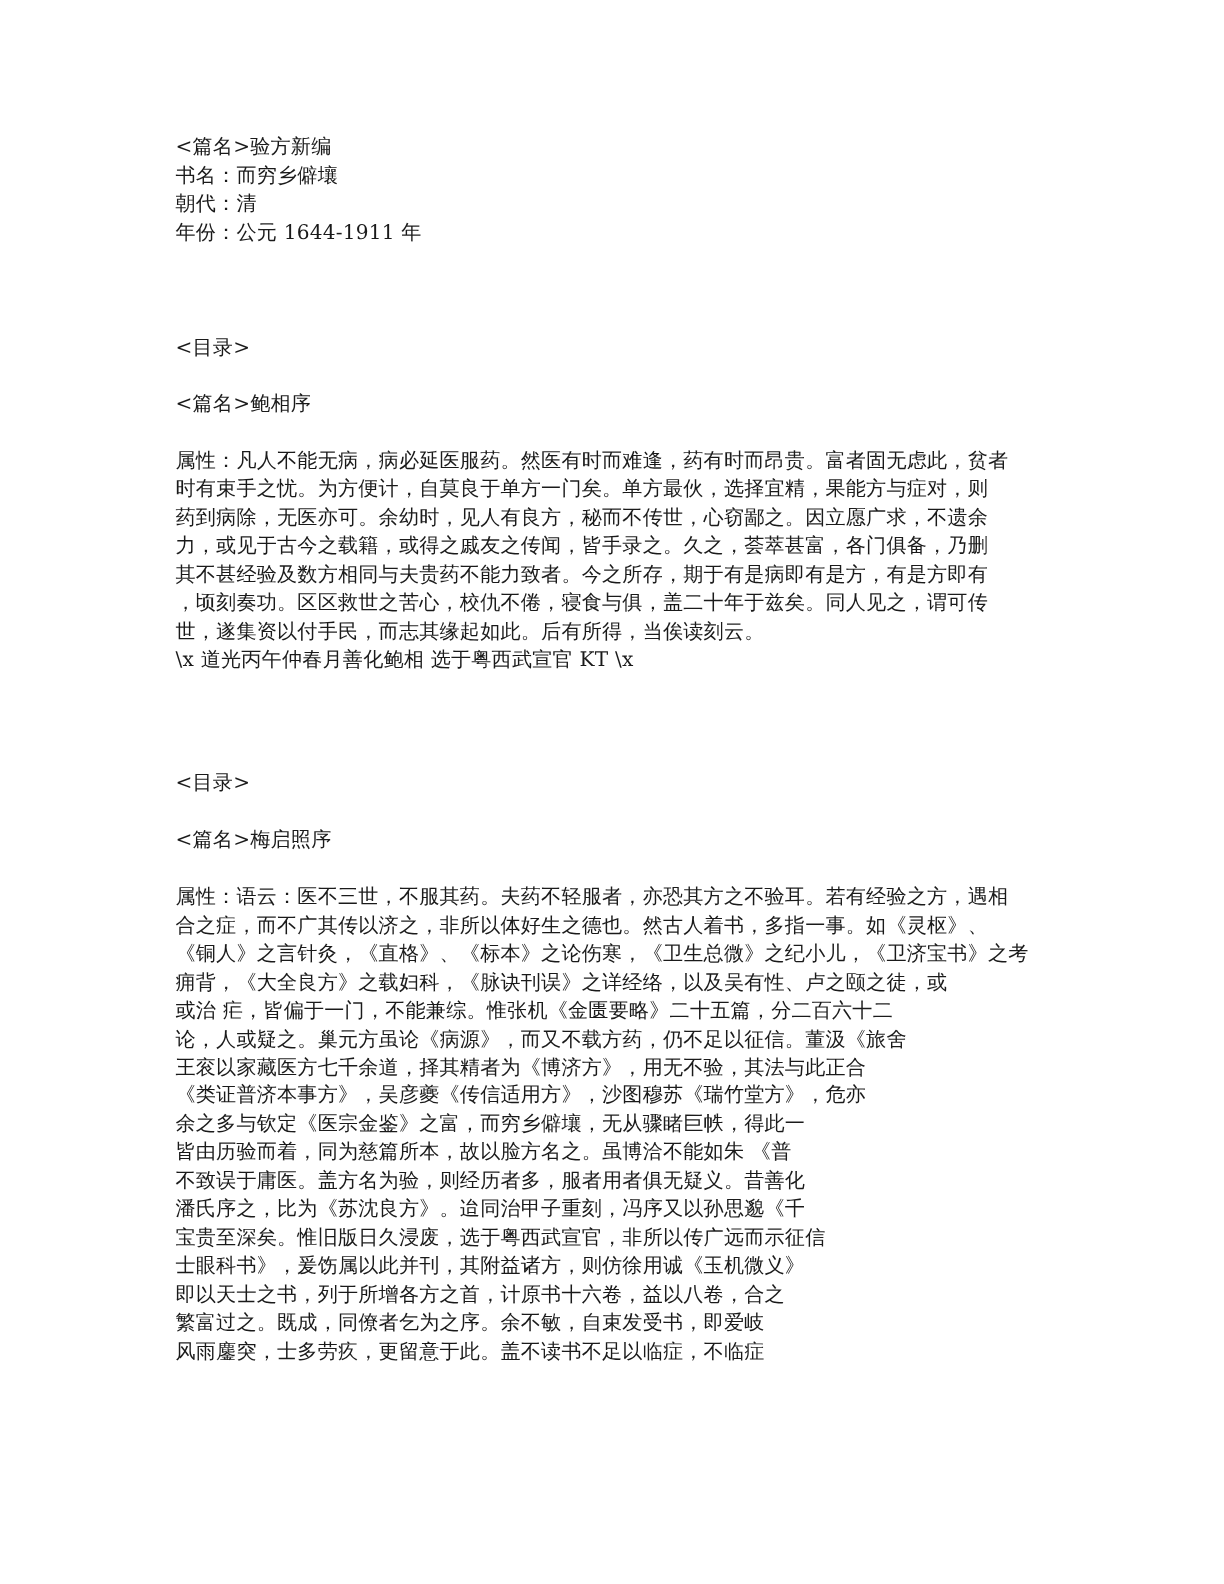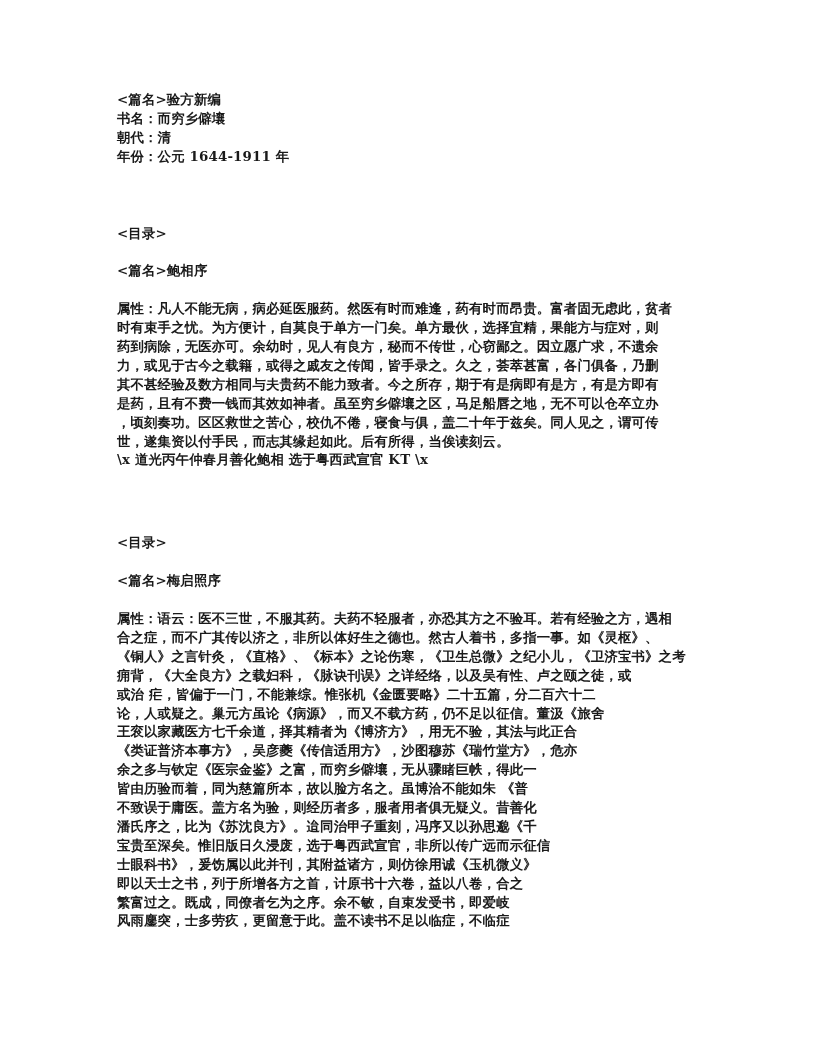--- a/index.html
+++ b/index.html
@@ -20,21 +20,20 @@
     .page {
       position: absolute;
       left: 117px;
       top: 90px;
       width: 590px;
     }
     .line {
       white-space: pre;
       height: 18.9px;
       letter-spacing: 0.15px;
-      font-weight: bold;
     }
     .gap-lg { height: 58px; }
     .gap-md { height: 19px; }
     .gap-xl { height: 64px; }
   </style>
 </head>
 <body>
 
 <div class="page">
   <div class="line">&lt;篇名&gt;验方新编</div>
@@ -48,21 +47,20 @@
     <div class="line">&lt;目录&gt;</div>
     <div class="gap-md"></div>
     <div class="line">&lt;篇名&gt;鲍相序</div>
     <div class="gap-md"></div>
     <div>
       <div class="line">属性：凡人不能无病，病必延医服药。然医有时而难逢，药有时而昂贵。富者固无虑此，贫者</div>
       <div class="line">时有束手之忧。为方便计，自莫良于单方一门矣。单方最伙，选择宜精，果能方与症对，则</div>
       <div class="line">药到病除，无医亦可。余幼时，见人有良方，秘而不传世，心窃鄙之。因立愿广求，不遗余</div>
       <div class="line">力，或见于古今之载籍，或得之戚友之传闻，皆手录之。久之，荟萃甚富，各门俱备，乃删</div>
       <div class="line">其不甚经验及数方相同与夫贵药不能力致者。今之所存，期于有是病即有是方，有是方即有</div>
-      <div class="line">是药，且有不费一钱而其效如神者。虽至穷乡僻壤之区，马足船唇之地，无不可以仓卒立办</div>
       <div class="line">，顷刻奏功。区区救世之苦心，校仇不倦，寝食与俱，盖二十年于兹矣。同人见之，谓可传</div>
       <div class="line">世，遂集资以付手民，而志其缘起如此。后有所得，当俟读刻云。</div>
       <div class="line">\x 道光丙午仲春月善化鲍相 选于粤西武宣官 KT \x</div>
     </div>
   </div>
 
   <div class="gap-xl"></div>
 
   <div>
     <div class="line">&lt;目录&gt;</div>

